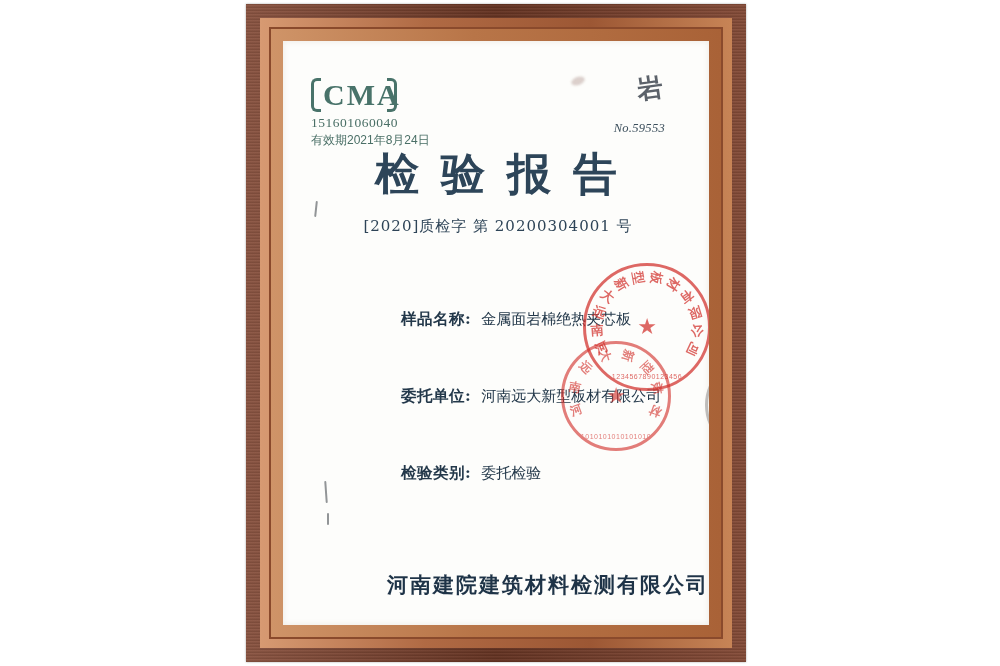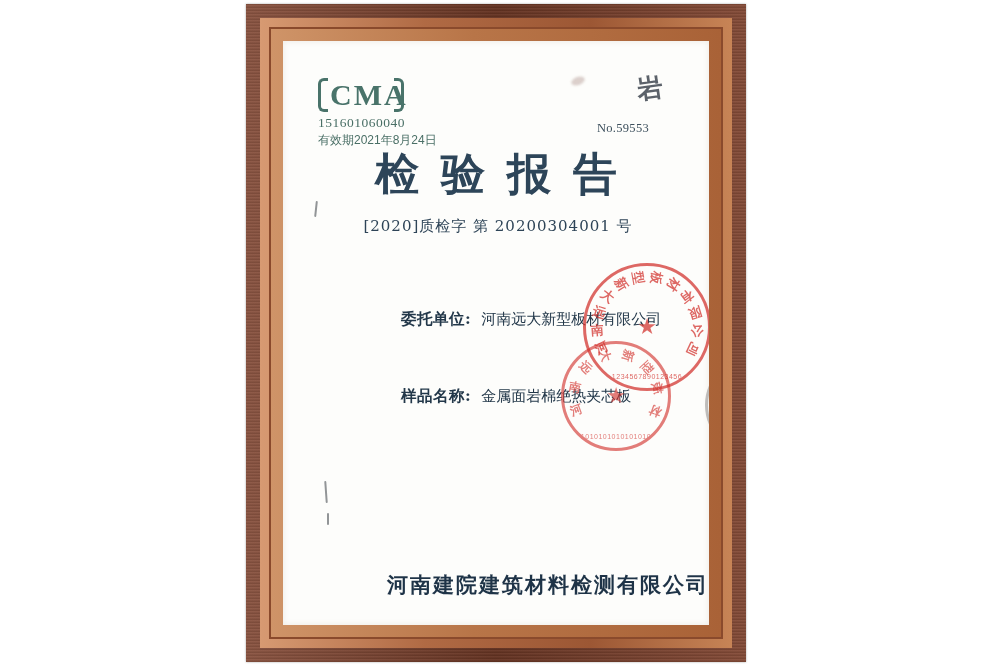--- a/index.html
+++ b/index.html
@@ -66,21 +66,21 @@
     bottom: 12px;
     background: #fdfdfb;
     box-sizing: border-box;
     box-shadow: inset 0 0 6px rgba(120,90,60,0.12);
     overflow: hidden;
   }
 
   
   .cma-block {
     position: absolute;
-    left: 35px;
+    left: 28px;
     top: 36px;
     width: 150px;
     color: #3d5a52;
   }
   .cma-logo {
     position: relative;
     width: 86px;
     height: 36px;
     font-family: "Liberation Serif", serif;
     font-weight: bold;
@@ -116,26 +116,27 @@
     margin-top: 1px;
     font-size: 12px;
     letter-spacing: 0px;
     color: #4a6f66;
     font-family: "Liberation Sans", sans-serif;
   }
 
   
   .report-no {
     position: absolute;
-    right: 60px;
+    right: 44px;
     top: 80px;
     font-size: 12.5px;
     color: #3c4f5c;
     font-family: "Liberation Serif", serif;
     letter-spacing: 0.3px;
+    font-style: italic;
   }
 
   
   .hand-mark {
     position: absolute;
     color: #2f3a44;
     font-family: "Liberation Serif", serif;
     opacity: 0.85;
   }
   .hand-top-right {
@@ -327,26 +328,30 @@
           <div class="smudge" style="left:288px; top:36px; width:14px; height:8px; transform:rotate(-20deg);"></div>
           <div class="pen-stroke" style="left:32px; top:160px; width:2px; height:16px; transform:rotate(6deg);"></div>
           <div class="pen-stroke" style="left:42px; top:440px; width:2px; height:22px; transform:rotate(-4deg);"></div>
           <div class="pen-stroke" style="left:44px; top:472px; width:2px; height:12px;"></div>
 
           <div class="doc-title">检验报告</div>
           <div class="doc-subtitle">[2020]质检字  第 20200304001 号</div>
 
           <div class="fields">
             <div class="field-row">
+              <span class="field-label">样品名称:</span>
+              <span class="field-value">金属面岩棉绝热夹芯板</span>
+            </div>
+            <div class="field-row">
               <span class="field-label">委托单位:</span>
               <span class="field-value">河南远大新型板材有限公司</span>
             </div>
             <div class="field-row">
-              <span class="field-label">样品名称:</span>
-              <span class="field-value">金属面岩棉绝热夹芯板</span>
+              <span class="field-label">检验类别:</span>
+              <span class="field-value">委托检验</span>
             </div>
           </div>
 
           <div class="issuer">河南建院建筑材料检测有限公司</div>
 
           <div class="seal seal-big">
             <div class="seal-inner-star">★</div>
             <div class="seal-arc-text" id="seal1-arc">
                 <span style="font-size: 13px; color: rgb(210, 48, 43); transform: rotate(-115deg) translate(0px, -50px) rotate(90deg) translate(-50%, -50%);">河</span>
                 <span style="font-size: 13px; color: rgb(210, 48, 43); transform: rotate(-94.0909deg) translate(0px, -50px) rotate(90deg) translate(-50%, -50%);">南</span>

